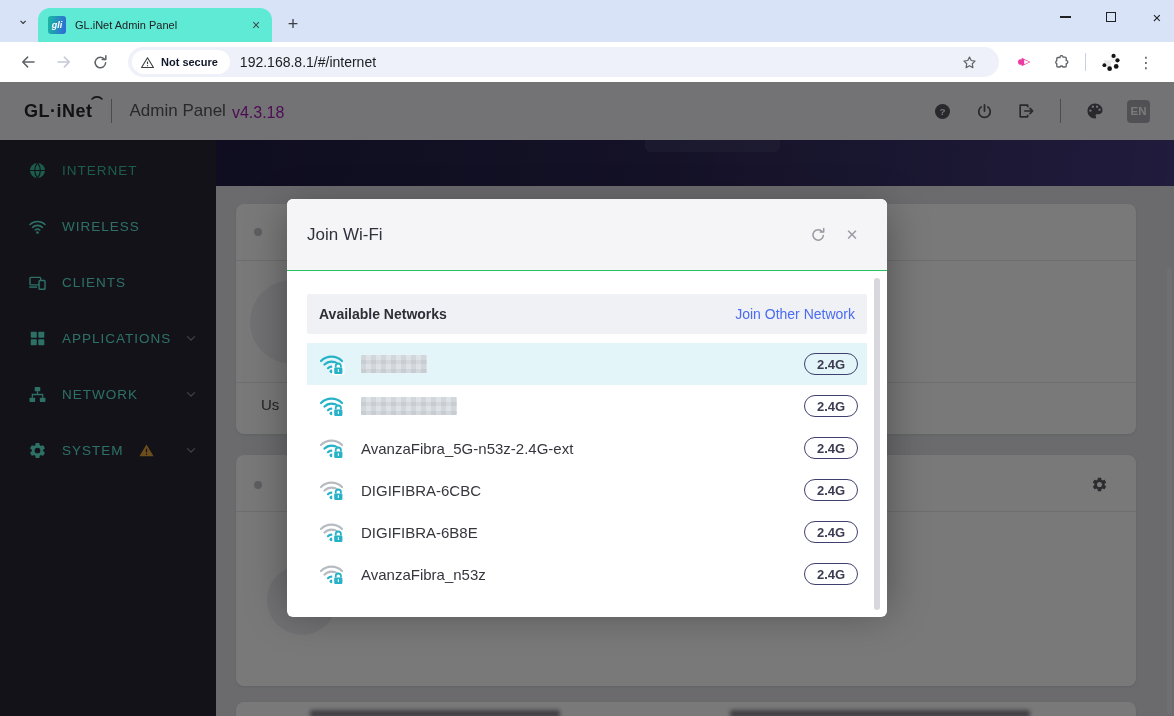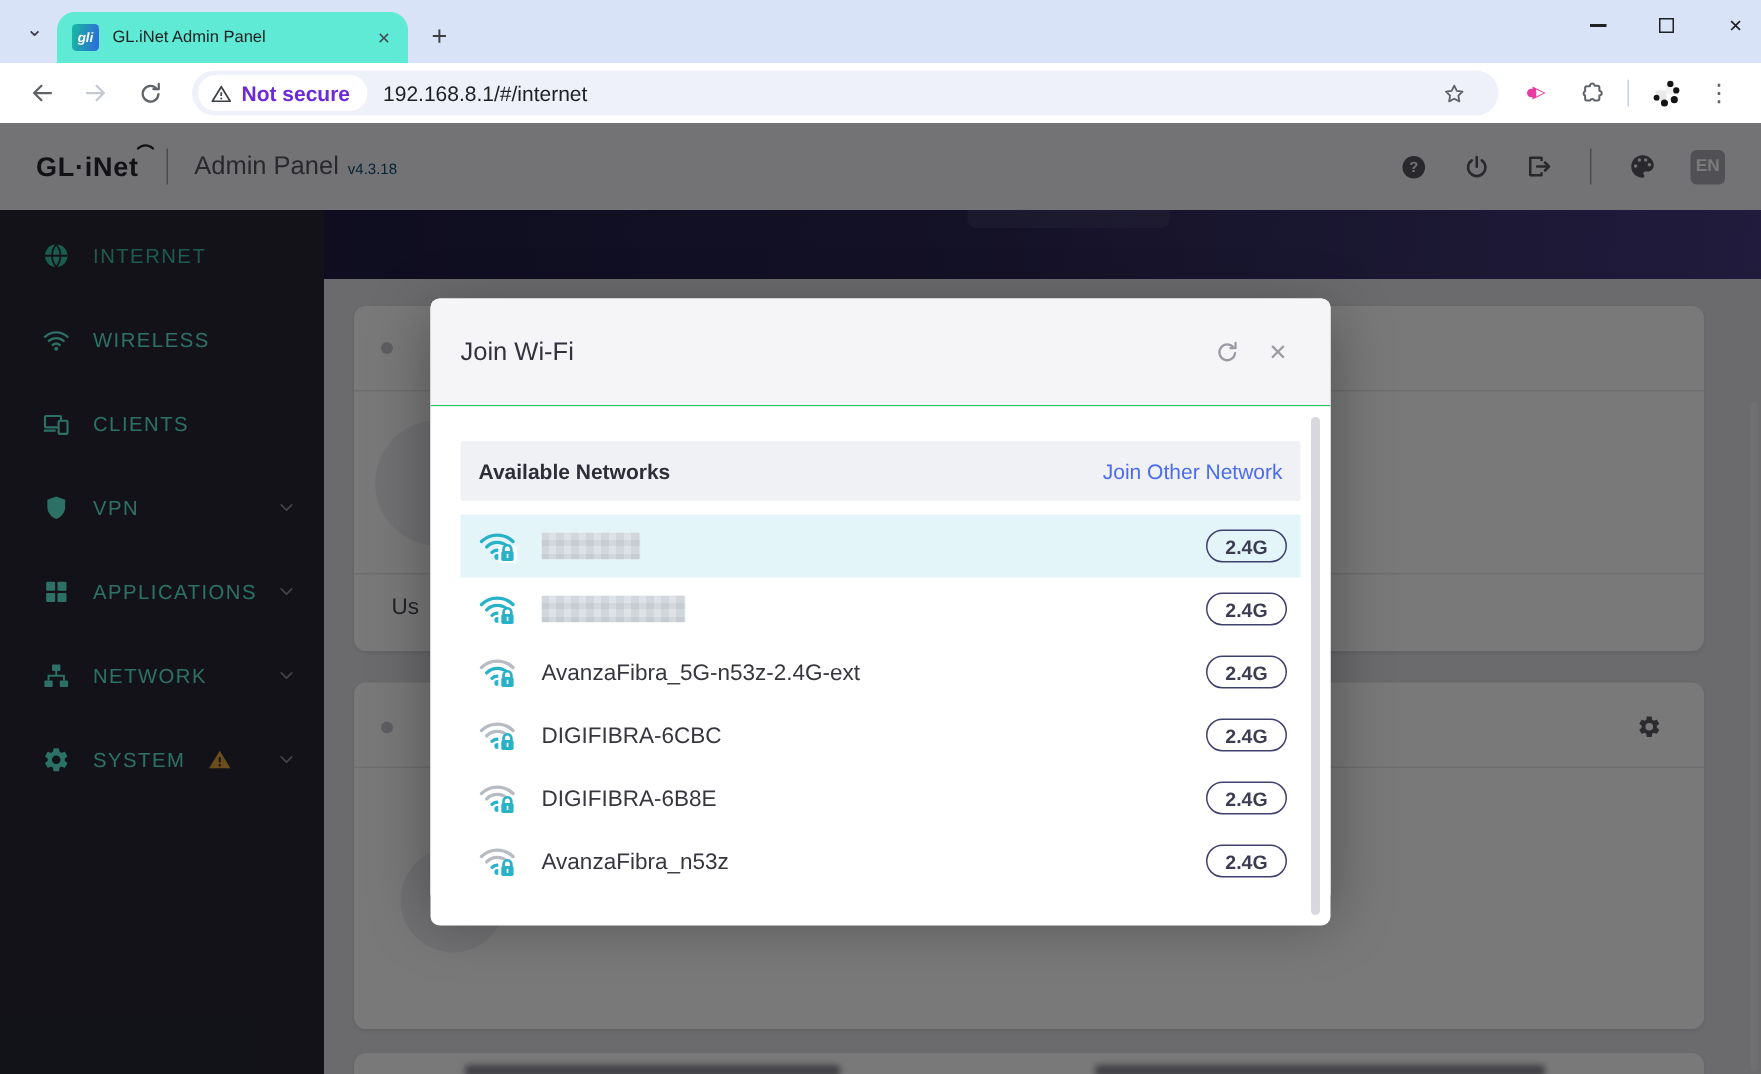--- a/index.html
+++ b/index.html
@@ -25,35 +25,35 @@
   .win-min-glyph { width:11px; height:1.5px; background:#202124; }
   .win-max-glyph { width:10px; height:10px; border:1.5px solid #202124; }
   .win-close-glyph { font-size:15px; line-height:1; }
 
   .toolbar { height:40px; background:#fff; display:flex; align-items:center; padding:0 10px; }
   .nav-ic { width:26px; height:26px; margin:0 5px; display:flex; align-items:center; justify-content:center; cursor:pointer; }
   .omnibox { flex:1; height:30px; margin:0 8px 0 10px; background:#eef1f9; border-radius:15px;
     display:flex; align-items:center; padding:0 12px 0 4px; }
   .sec-chip { height:24px; background:#fff; border-radius:12px; display:flex; align-items:center; gap:6px;
     padding:0 12px 0 8px; margin-right:10px; cursor:pointer; }
-  .sec-label { font-size:14px; font-weight:bold; color:#6d28d9; white-space:nowrap; }
+  .sec-label { font-size:11px; font-weight:bold; color:#0f172a; white-space:nowrap; }
   .url { font-size:14px; color:#202124; }
   .star-btn { margin-left:auto; }
   .ext-sep { width:1px; height:18px; background:#c6d0e8; margin:0 6px; }
   .kebab { font-size:16px; color:#5f6368; letter-spacing:0; }
 
   
   .app { position:absolute; top:82px; left:0; width:1174px; height:634px; }
   .app-header { height:58px; background:#f0f1f5; display:flex; align-items:center; padding:0 24px; }
   .logo { font-size:18px; font-weight:bold; color:#26262e; letter-spacing:.5px; position:relative; }
   .logo .iwifi { position:relative; }
   .logo .iwifi svg { position:absolute; left:-3px; top:-8px; }
   .hdr-divider { width:1px; height:24px; background:#9d9da6; margin:0 18px; }
   .hdr-title { font-size:17px; color:#54545e; }
-  .hdr-version { font-size:10px; color:#0c4a6e; margin-left:6px; align-self:center; padding-top:4px; }
+  .hdr-version { font-size:16px; color:#a21caf; margin-left:6px; align-self:center; padding-top:4px; }
   .hdr-right { margin-left:auto; display:flex; align-items:center; gap:22px; color:#55555e; }
   .hdr-ic { width:20px; height:20px; display:flex; align-items:center; justify-content:center; cursor:pointer; }
   .lang-badge { width:23px; height:23px; border-radius:4px; background:#a9a9b2; color:#fff; font-size:11.5px;
     font-weight:bold; display:flex; align-items:center; justify-content:center; cursor:pointer; }
 
   .app-body { display:flex; height:576px; }
   .sidebar { width:216px; background:#262634; padding-top:2px; flex:0 0 auto; }
   .side-item { height:56px; display:flex; align-items:center; padding:0 18px 0 28px; cursor:pointer;
     color:#5eead4; font-size:13.5px; letter-spacing:1px; }
   .side-item.active { color:#3ac0a0; }
@@ -278,31 +278,20 @@
                 <rect x="2.5" y="5.5" width="13.5" height="9.5" rx="1" fill="none" stroke="currentColor" stroke-width="1.8"></rect>
                 <path d="M1.5 17.8h10" stroke="currentColor" stroke-width="1.8"></path>
                 <rect x="14" y="9.5" width="7.5" height="11" rx="1" fill="#262634" stroke="currentColor" stroke-width="1.8"></rect>
               </svg>
             </span>
             <span class="s-label">CLIENTS</span>
           </div>
           <div class="side-item">
             <span class="s-icon">
               <svg viewBox="0 0 24 24">
-                <path d="M12 2.5L4.5 5.3v5.9c0 4.8 3.2 8.8 7.5 10.3 4.3-1.5 7.5-5.5 7.5-10.3V5.3z" fill="currentColor"></path>
-              </svg>
-            </span>
-            <span class="s-label">VPN</span>
-            <span class="s-chev"><svg viewBox="0 0 24 24">
-                <path d="M6 9.5l6 6 6-6" stroke="currentColor" stroke-width="2" fill="none" stroke-linecap="round" stroke-linejoin="round"></path>
-              </svg></span>
-          </div>
-          <div class="side-item">
-            <span class="s-icon">
-              <svg viewBox="0 0 24 24">
                 <rect x="3.5" y="3.5" width="7.6" height="7.6" rx="1" fill="currentColor"></rect>
                 <rect x="13" y="3.5" width="7.6" height="7.6" rx="1" fill="currentColor"></rect>
                 <rect x="3.5" y="13" width="7.6" height="7.6" rx="1" fill="currentColor"></rect>
                 <rect x="13" y="13" width="7.6" height="7.6" rx="1" fill="currentColor"></rect>
               </svg>
             </span>
             <span class="s-label">APPLICATIONS</span>
             <span class="s-chev"><svg viewBox="0 0 24 24">
                 <path d="M6 9.5l6 6 6-6" stroke="currentColor" stroke-width="2" fill="none" stroke-linecap="round" stroke-linejoin="round"></path>
               </svg></span>

